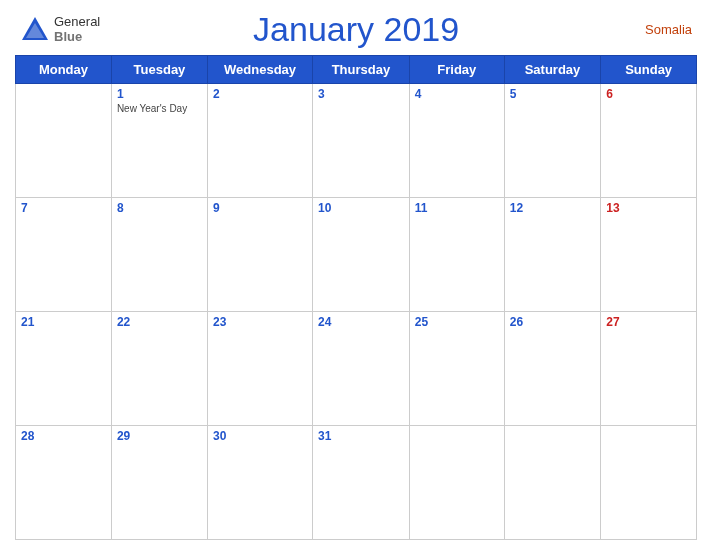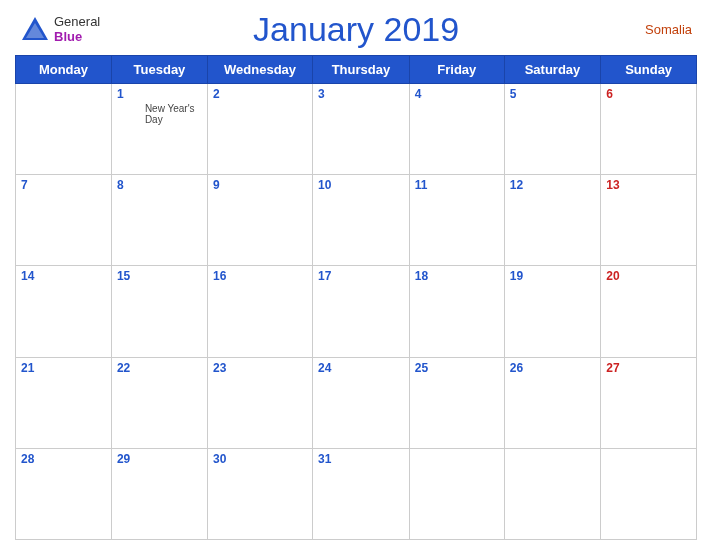--- a/index.html
+++ b/index.html
@@ -19,21 +19,21 @@
       margin-bottom: 6px;
       padding: 0 5px;
     }
     .logo-general {
       font-size: 13px;
       color: #333;
       font-weight: normal;
     }
     .logo-blue {
       font-size: 13px;
-      color: #a21caf;
+      color: #737373;
       font-weight: bold;
     }
     .logo-wrapper {
       display: flex;
       align-items: center;
       gap: 4px;
     }
     .logo-text-wrapper {
       display: flex;
       flex-direction: column;
@@ -81,21 +81,20 @@
       display: block;
     }
     .day-number.sunday {
       color: #cc2222;
     }
     .holiday-label {
       font-size: 10px;
       color: #444;
       margin-top: 2px;
       display: block;
-      margin-left: 28px;
     }
     .empty-cell {
       background: #fff;
     }
   </style>
 </head>
 <body>
 
 <div class="header">
   <div class="logo-wrapper">
@@ -165,43 +164,20 @@
         </td>
         <td>
           <span class="day-number">12</span>
         </td>
         <td>
           <span class="day-number sunday">13</span>
         </td>
       </tr>
       <tr>
         <td>
-          <span class="day-number">14</span>
-        </td>
-        <td>
-          <span class="day-number">15</span>
-        </td>
-        <td>
-          <span class="day-number">16</span>
-        </td>
-        <td>
-          <span class="day-number">17</span>
-        </td>
-        <td>
-          <span class="day-number">18</span>
-        </td>
-        <td>
-          <span class="day-number">19</span>
-        </td>
-        <td>
-          <span class="day-number sunday">20</span>
-        </td>
-      </tr>
-      <tr>
-        <td>
           <span class="day-number">21</span>
         </td>
         <td>
           <span class="day-number">22</span>
         </td>
         <td>
           <span class="day-number">23</span>
         </td>
         <td>
           <span class="day-number">24</span>

